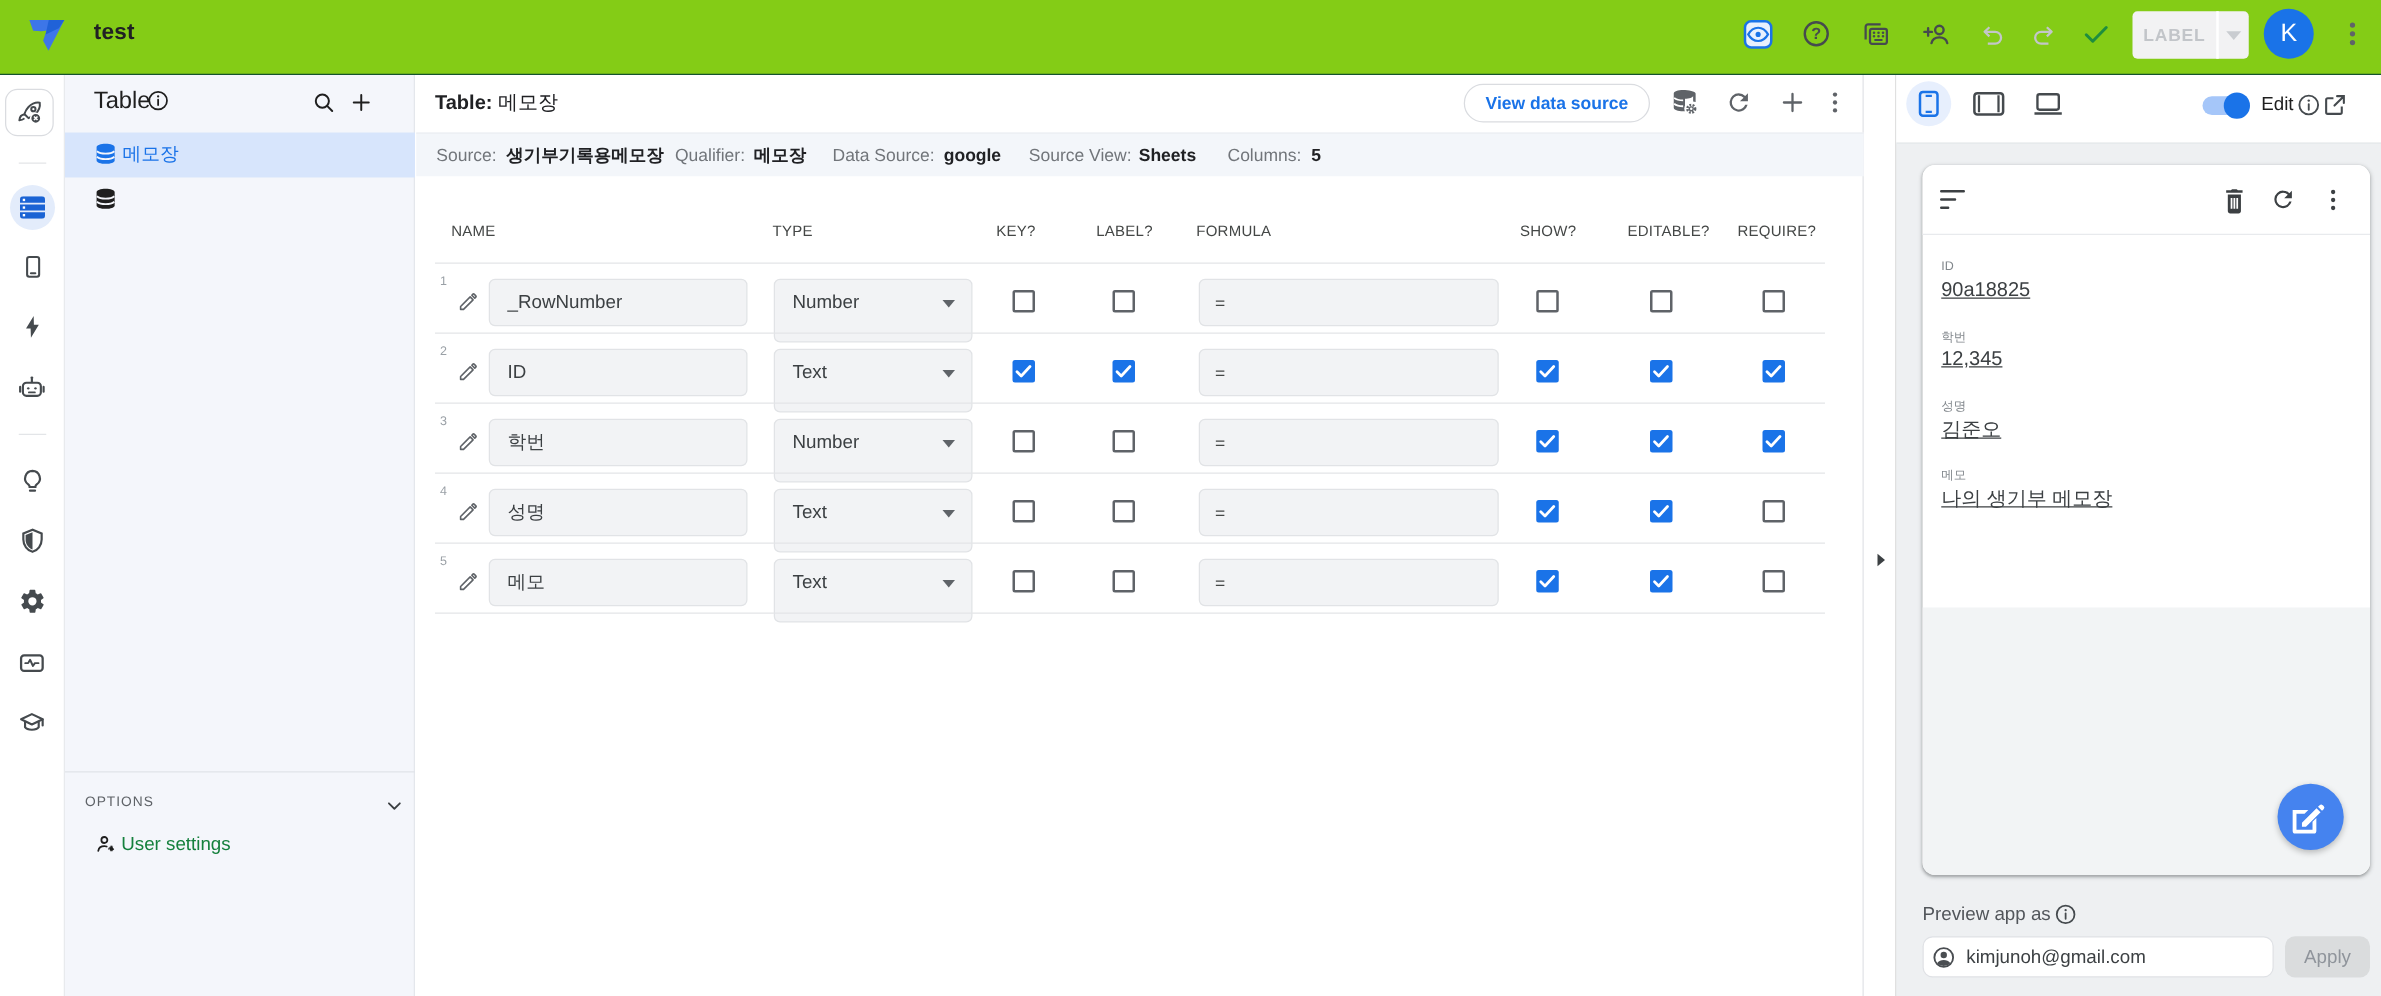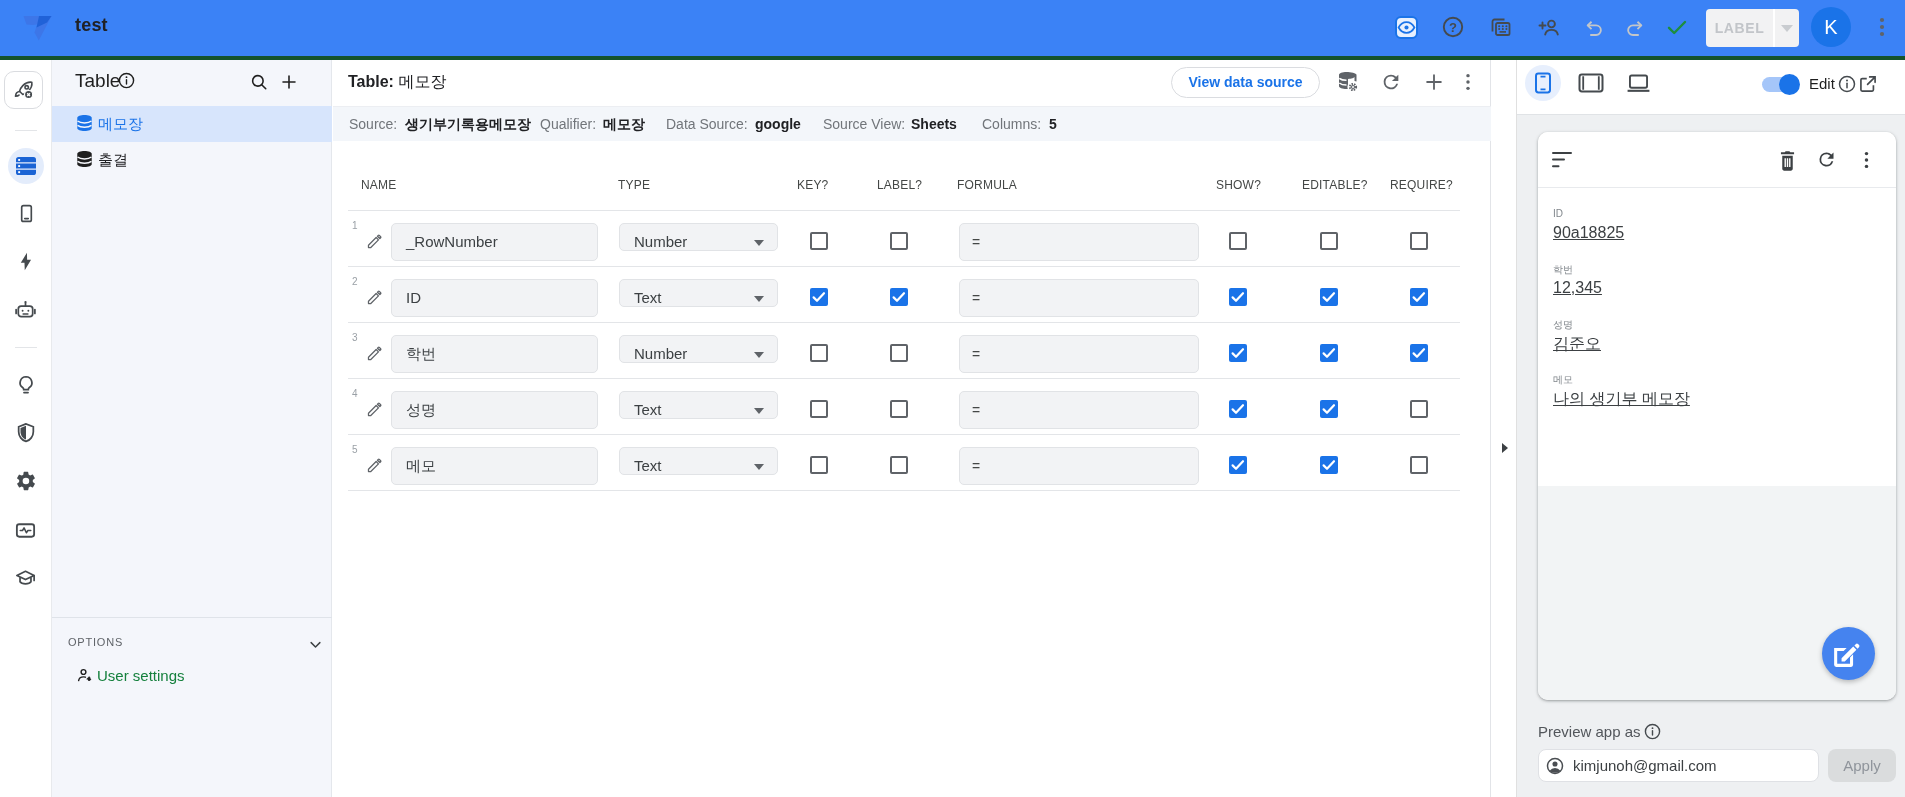--- a/index.html
+++ b/index.html
@@ -1,41 +1,41 @@
 <!DOCTYPE html>
 <html><head>
 <meta charset="utf-8">
 <style>
 * { margin:0; padding:0; box-sizing:border-box; }
 html,body { width:1905px; height:797px; overflow:hidden; background:#fff;
   font-family:"Liberation Sans", sans-serif; }
 .abs { position:absolute; }
-#topbar { position:absolute; left:0; top:0; width:1905px; height:60px; background:#3b82f6;
-  border-bottom:4px solid #14532d; z-index:5; }
+#topbar { position:absolute; left:0; top:0; width:1905px; height:60px; background:#84cc16;
+  border-bottom:1px solid #14532d; z-index:5; }
 #title { position:absolute; left:75px; top:15px; font-size:18px; font-weight:700; color:#202124; letter-spacing:.2px; }
 #rail { position:absolute; left:0; top:60px; width:52px; height:737px; background:#fff;
   border-right:1px solid #e8eaed; }
 #lpanel { position:absolute; left:52px; top:60px; width:280px; height:737px; background:#f4f6fb;
   border-right:1px solid #e4e7ec; }
 #lpanel .hdr { position:absolute; left:23px; top:10px; font-size:19px; color:#1f1f1f; }
 .lrow { position:absolute; left:0; width:280px; height:36px; font-size:15px; color:#202124; line-height:36px; padding-left:46px; }
 .lrow.sel { background:#d7e5fc; color:#1a73e8; }
 #main { position:absolute; left:333px; top:60px; width:1158px; height:737px; background:#fff; border-right:1px solid #e2e4e8; }
 #mtitle { position:absolute; left:15px; top:12px; font-size:16px; color:#202124; }
 #infobar { position:absolute; left:0; top:46px; width:1158px; height:35px; background:#f3f6fa; border-top:1px solid #eceef2; font-size:14px; }
 #infobar span { position:absolute; top:9px; color:#71757a; }
 #infobar b { position:absolute; top:9px; color:#202124; font-weight:700; }
 .vds { position:absolute; left:838px; top:7px; width:149px; height:31px; border:1px solid #dadce0;
   border-radius:16px; color:#1a73e8; font-size:14px; font-weight:700; text-align:center; line-height:29px; background:#fff; }
 .colhdr { position:absolute; top:118px; font-size:12px; color:#444746; letter-spacing:.2px; }
 .hline { position:absolute; left:15px; width:1112px; height:1px; background:#e3e5e8; }
 .rownum { position:absolute; font-size:10px; color:#9aa0a6; }
 .tinput { position:absolute; width:207px; height:38px; background:#f2f3f5; border:1px solid #e1e3e6;
   border-radius:5px; font-size:15px; color:#3c4043; line-height:36px; padding-left:14px; }
-.tsel { position:absolute; width:159px; height:28px; background:#f2f3f5; border:1px solid #e1e3e6;
+.tsel { position:absolute; width:159px; height:51px; background:#f2f3f5; border:1px solid #e1e3e6;
   border-radius:5px; font-size:15px; color:#3c4043; line-height:36px; padding-left:14px; }
 .caret { position:absolute; right:13px; top:16px; width:0; height:0; border-left:5px solid transparent;
   border-right:5px solid transparent; border-top:6px solid #5f6368; }
 .tform { position:absolute; width:240px; height:38px; background:#f2f3f5; border:1px solid #e1e3e6;
   border-radius:5px; font-size:14px; color:#444746; line-height:36px; padding-left:12px; }
 .cb { position:absolute; width:18px; height:18px; border:2px solid #5f6368; border-radius:2px; background:#fff; }
 .cb.on { border:none; background:#1a73e8; }
 #gutter { position:absolute; left:1492px; top:60px; width:24px; height:737px; background:#fff; }
 #rpanel { position:absolute; left:1516px; top:60px; width:389px; height:737px; background:#eef0f2;
   border-left:1px solid #e0e0e0; }
@@ -64,21 +64,20 @@
     <polygon points="17,4 29.5,4 25,10.5 14.5,15.5" fill="#2062d8"></polygon>
   </svg>
   <div id="title">test</div>
 </div>
 
 <div id="rail"></div>
 
 <div id="lpanel">
   <div class="hdr">Table</div>
   <div class="lrow sel" style="top:46px">메모장</div>
-  <div class="lrow" style="top:82px">출결</div>
   <div class="abs" style="left:0;top:557px;width:280px;height:1px;background:#dfe3e9"></div>
   <div class="abs" style="left:16px;top:576px;font-size:11px;font-weight:400;letter-spacing:.8px;color:#5f6368">OPTIONS</div>
   <div class="abs" style="left:45px;top:607px;font-size:15px;color:#15803d">User settings</div>
 </div>
 
 <div id="main">
   <div id="mtitle"><b>Table:</b> 메모장</div>
   <div class="vds">View data source</div>
   <div id="infobar">
     <span style="left:16px">Source:</span>

